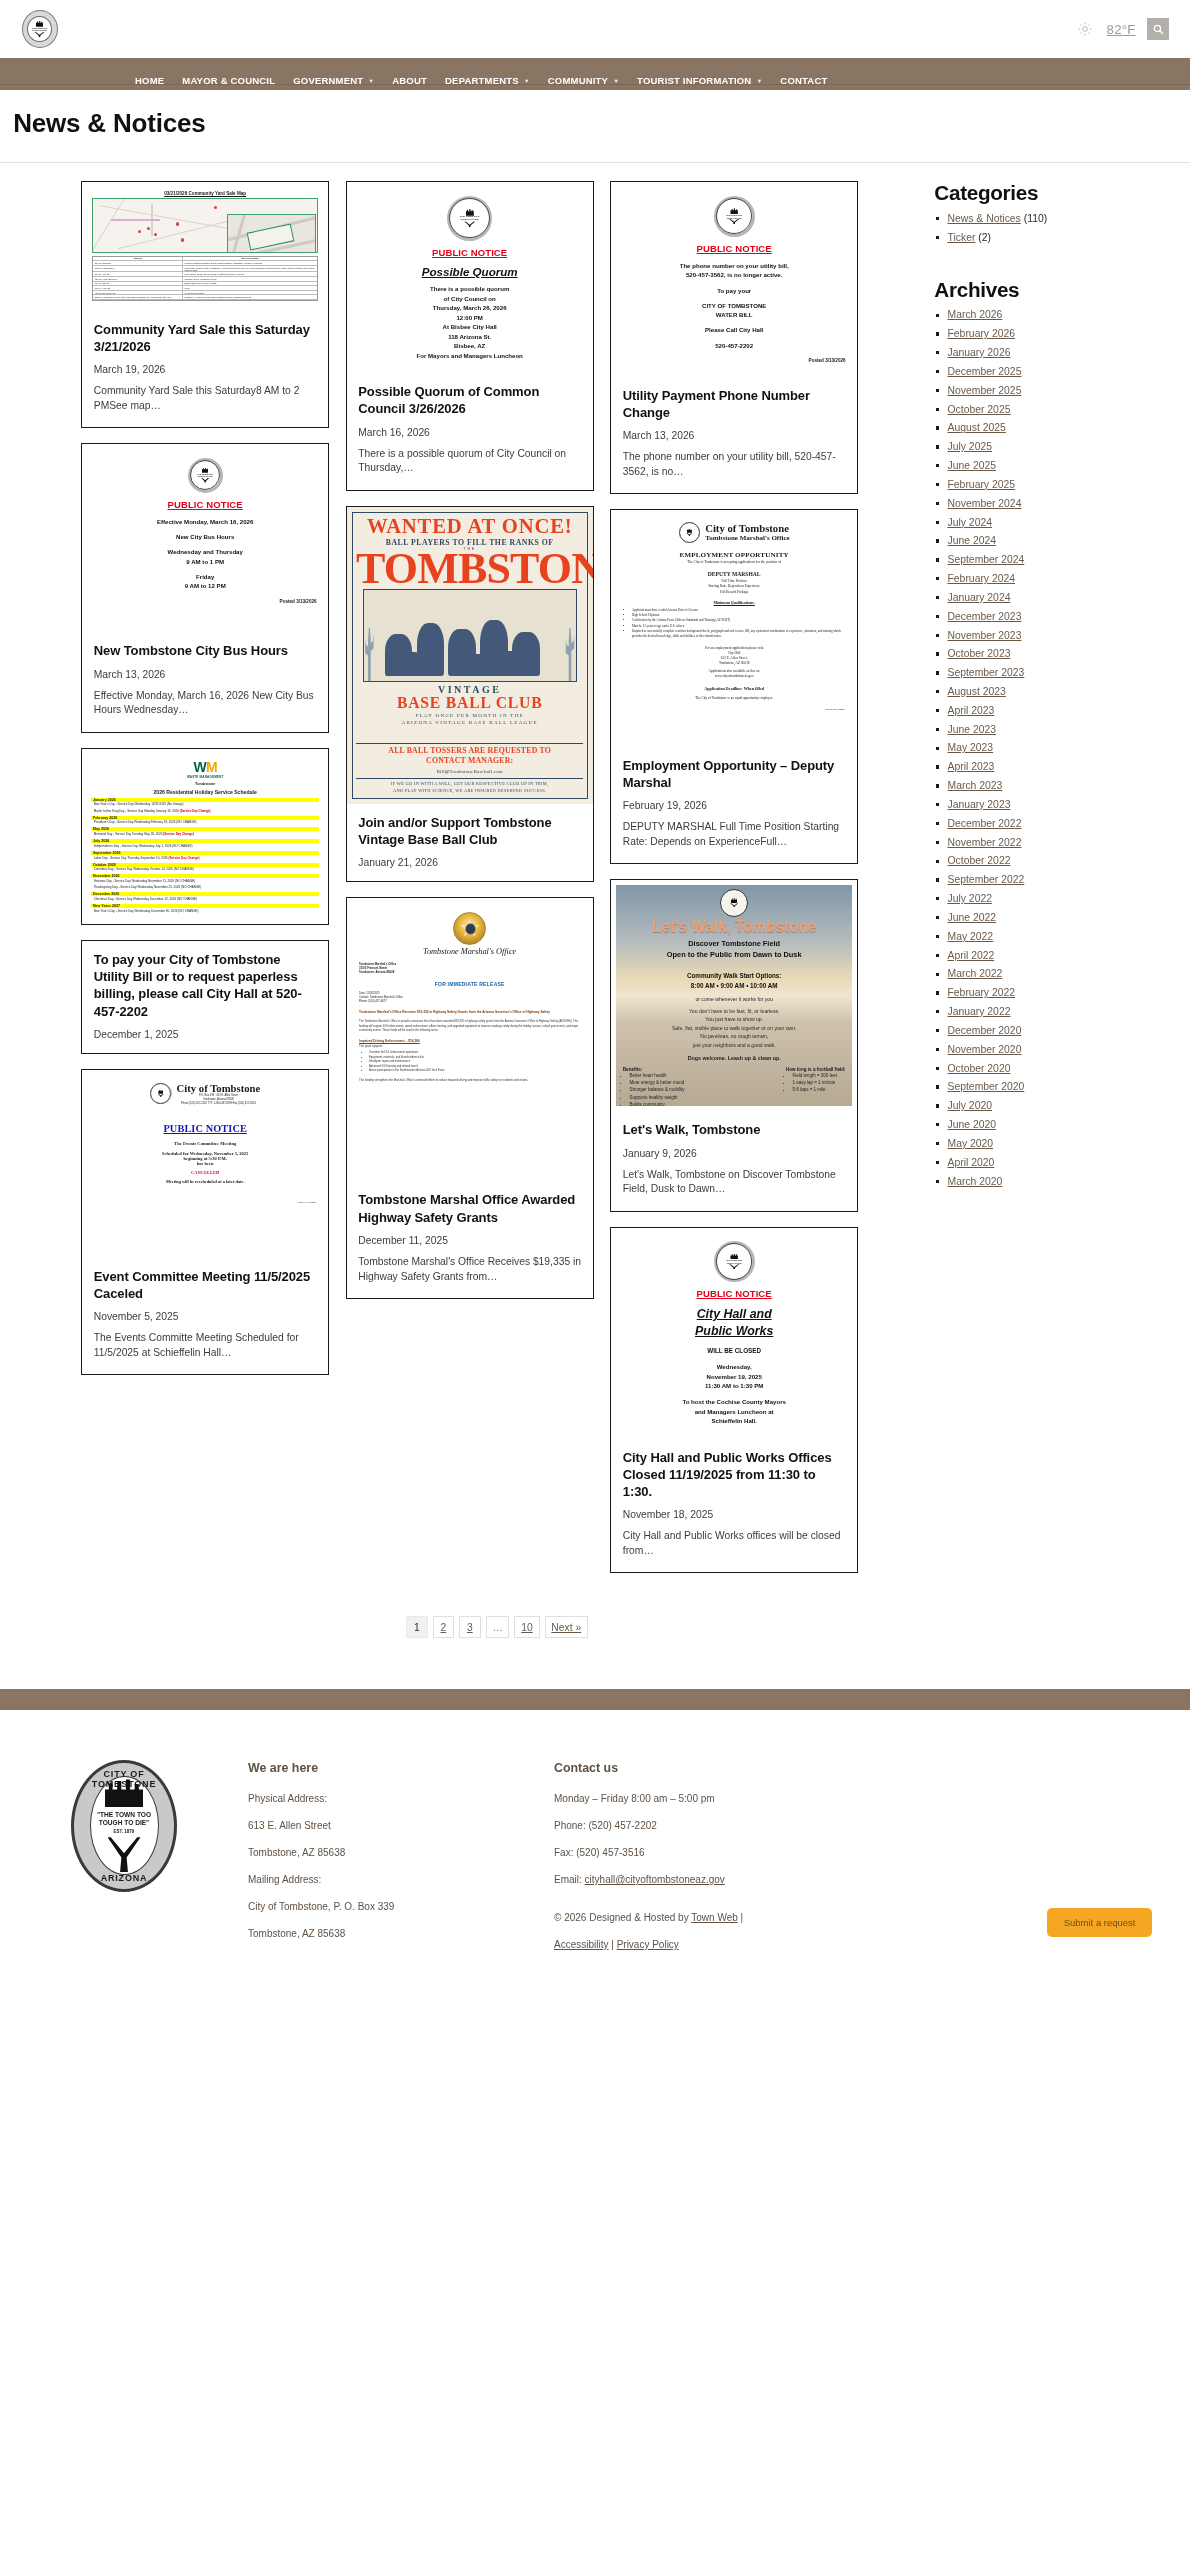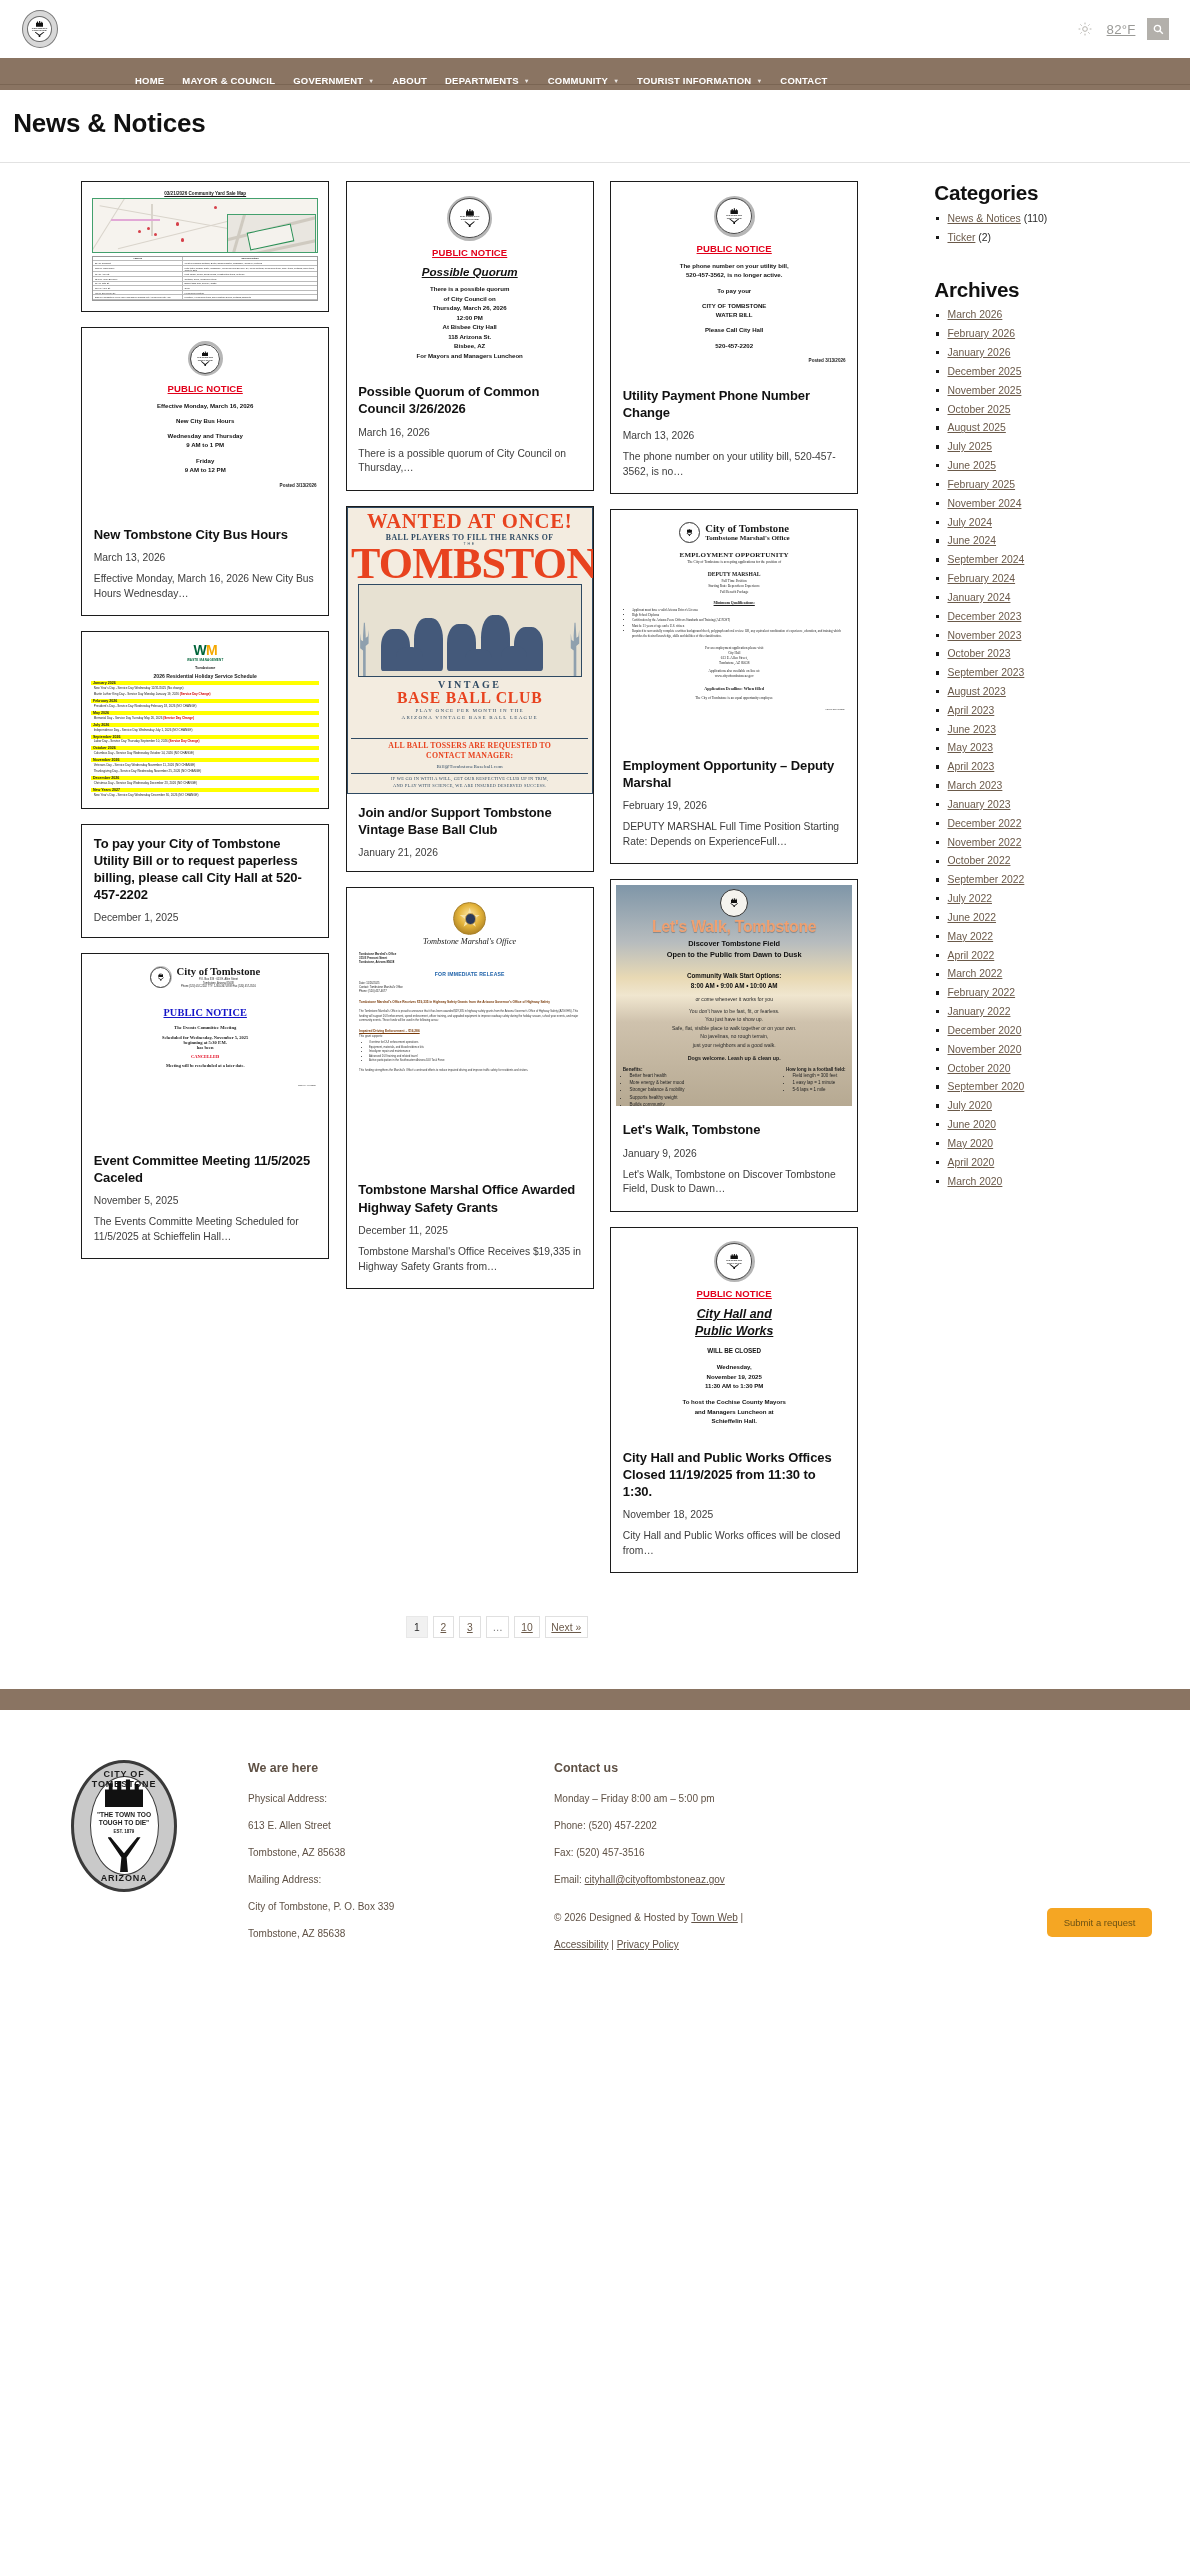--- a/index.html
+++ b/index.html
@@ -239,21 +239,21 @@
   .mr-title { font-family:"Liberation Serif", serif; font-style:italic; font-size:8.3px; text-align:center; margin-top:2.5px;}
   .mr-meta { font-size:2.8px; font-weight:bold; line-height:1.5; margin-top:5.8px;}
   .mr-fir { color:#1a5fa8; font-weight:bold; font-size:5.1px; text-align:center; margin:6.6px 0 5px 0; letter-spacing:0.2px;}
   .mr-kv { font-size:2.7px; line-height:1.55;}
   .mr-head { color:#7a3b0a; font-weight:bold; font-size:3.2px; line-height:1.5; margin-top:5.8px;}
   .mr-p { font-size:2.7px; line-height:1.6; margin-top:5px; color:#333;}
   .mr-sub { color:#7a3b0a; font-weight:bold; font-size:3.2px; text-decoration:underline; margin-top:5.8px;}
   .mr-ul { font-size:2.7px; line-height:1.65; margin:2.5px 0 0 10px; color:#333;}
 
   
-  .bb { background:#f3ece0; }
+  .bb { background:#f3ece0; padding: 5px; }
   .bb-inner { border: 1.7px solid #2f4a63; padding: 3.3px; }
   .bb-wanted { color:#e8431f; font-family:"Liberation Serif", serif; font-weight:bold;
      font-size: 20.7px; text-align:center; letter-spacing: 0.8px; line-height:1; }
   .bb-ball { color:#2f4a63; font-family:"Liberation Serif", serif; font-weight:bold;
      font-size:7.8px; text-align:center; letter-spacing:0.5px; margin-top:1.7px;}
   .bb-the { color:#2f4a63; font-size:3.6px; text-align:center; letter-spacing:1.7px;}
   .bb-tomb { color:#e8431f; font-family:"Liberation Serif", serif; font-weight:bold;
      font-size: 44px; text-align:center; line-height:.82; letter-spacing:-0.8px; }
   .bb-photo { height: 93px; margin: 1.7px 6.6px; background:#e7e1d2;
      border: 0.8px solid #2f4a63; position:relative; overflow:hidden;}
@@ -526,20 +526,25 @@
                   <div class="tr">
                     <div class="c1">402 N. Everybody Dr.</div>
                     <div class="c2">Household Furniture</div>
                   </div>
                   <div class="tr">
                     <div class="c1">Discover Tombstone Field (Old High School Parking Lot) Across from City Hall</div>
                     <div class="c2">Furniture, Household Items, Screen/Storm Doors, Clothing, Blankets</div>
                   </div>
                 </div>
             </div>
+          </div>
+          <div class="card-body">
+            <div class="card-title">Community Yard Sale this Saturday 3/21/2026</div>
+            <div class="card-date">March 19, 2026</div>
+            <div class="card-excerpt">Community Yard Sale this Saturday8 AM to 2 PMSee map…</div>
           </div>
         </div>
 
         <div class="card">
           <div class="card-thumb">
             <div class="doc" style="min-height:178px">
               <div class="doc-seal">
                 <div class="ring"></div>
                 <div class="tomb"></div>
                 <div class="motto">THE TOWN TOO<br>TOUGH TO DIE</div>

